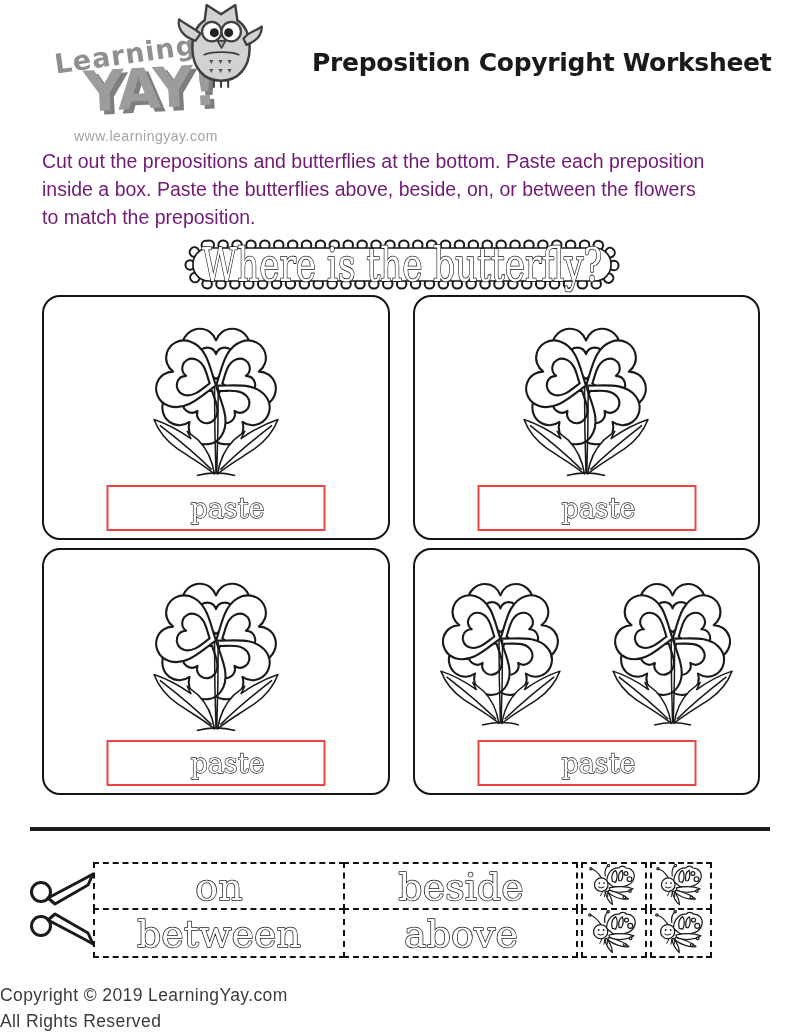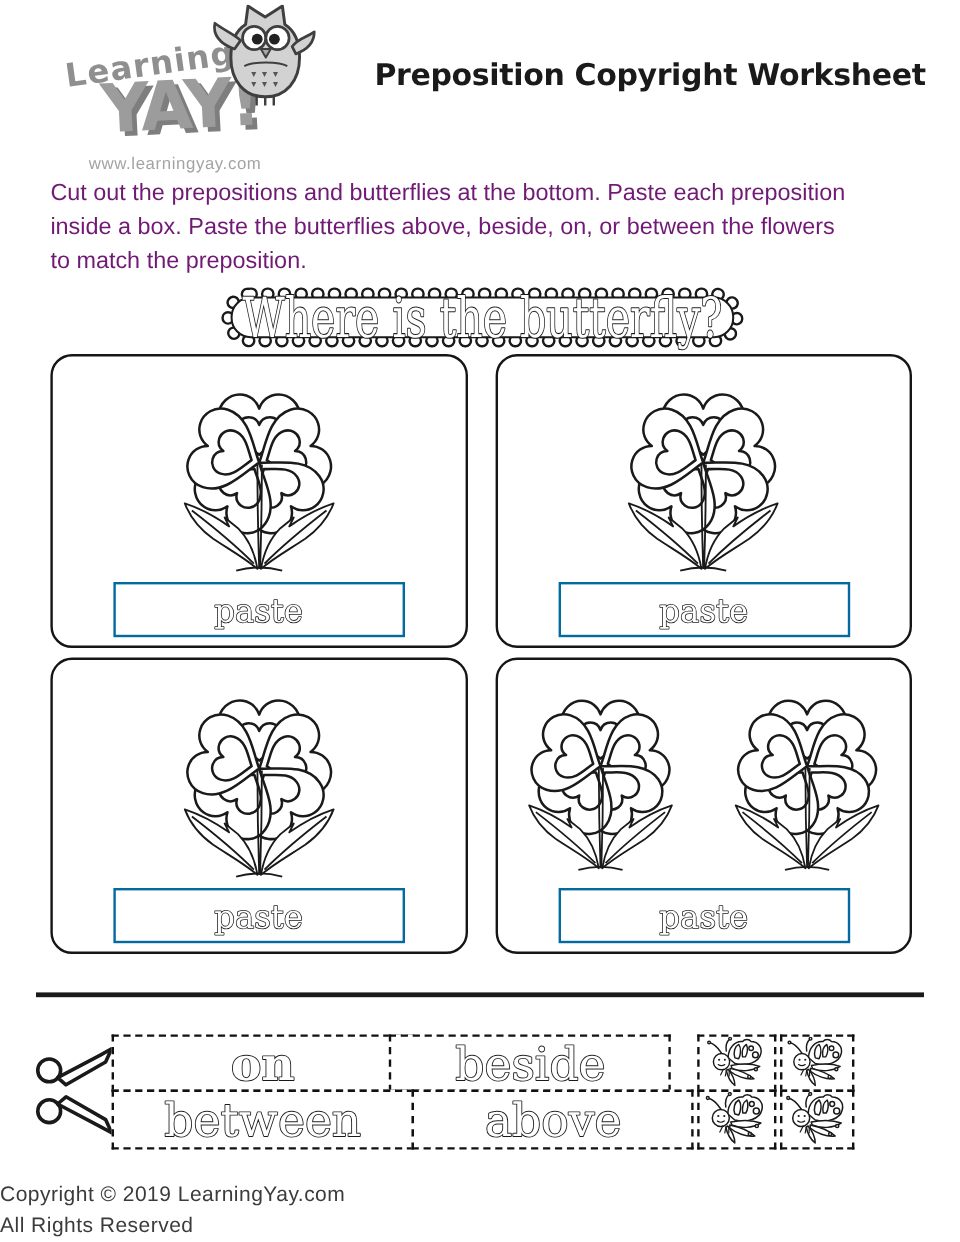--- a/index.html
+++ b/index.html
@@ -43,34 +43,34 @@
   
   .boxes { position:absolute; left:42px; top:295px; width:718px; height:500px; }
   .activity-box { position:absolute; border:2.5px solid #151515; border-radius:18px; background:#fff; }
   .b-tl { left:0;   top:0;    width:348px; height:245px; }
   .b-tr { left:371px;top:0;   width:347px; height:245px; }
   .b-bl { left:0;   top:253px; width:348px; height:247px; }
   .b-br { left:371px;top:253px; width:347px; height:247px; }
   .flower-layer { position:absolute; left:0; top:0; width:100%; height:100%; }
   .paste-box {
     position:absolute; left:50%; transform:translateX(-50%); bottom:7px;
-    width:243px; height:46px; border:2px solid #0369a1; background:#fff;
+    width:219px; height:46px; border:2px solid #ef4444; background:#fff;
   }
   svg text.outline-serif {
     font-family:"DejaVu Serif", serif; fill:#fff; stroke:#1a1a1a;
     paint-order:stroke; stroke-linejoin:round;
   }
   
   .divider { position:absolute; left:30px; top:827px; width:740px; height:3.5px; background:#1a1a1a; }
   
   .scissors { position:absolute; left:28px; top:868px; }
   .cut-cell { position:absolute; border:2.5px dashed #111; background:#fff; }
-  .c-on      { left:93px;  top:862px; width:252px; height:48px;font-weight:bold; }
+  .c-on      { left:93px;  top:862px; width:252px; height:48px; }
   .c-between { left:93px;  top:908px; width:252px; height:50px; }
-  .c-beside  { left:324px; top:862px; width:235px; height:48px; }
+  .c-beside  { left:343px; top:862px; width:235px; height:48px; }
   .c-above   { left:343px; top:908px; width:235px; height:50px; }
   .c-bf1 { left:581px; top:862px; width:66px; height:48px; }
   .c-bf2 { left:650px; top:862px; width:62px; height:48px; }
   .c-bf3 { left:581px; top:908px; width:66px; height:50px; }
   .c-bf4 { left:650px; top:908px; width:62px; height:50px; }
   .cut-cell svg { display:block; margin:0 auto; }
   
   .footer { position:absolute; left:0; top:982px; width:100%; text-align:left;
     color:#3b3b3b; font-size:17.5px; line-height:26px; letter-spacing:0.4px; }
 </style>

